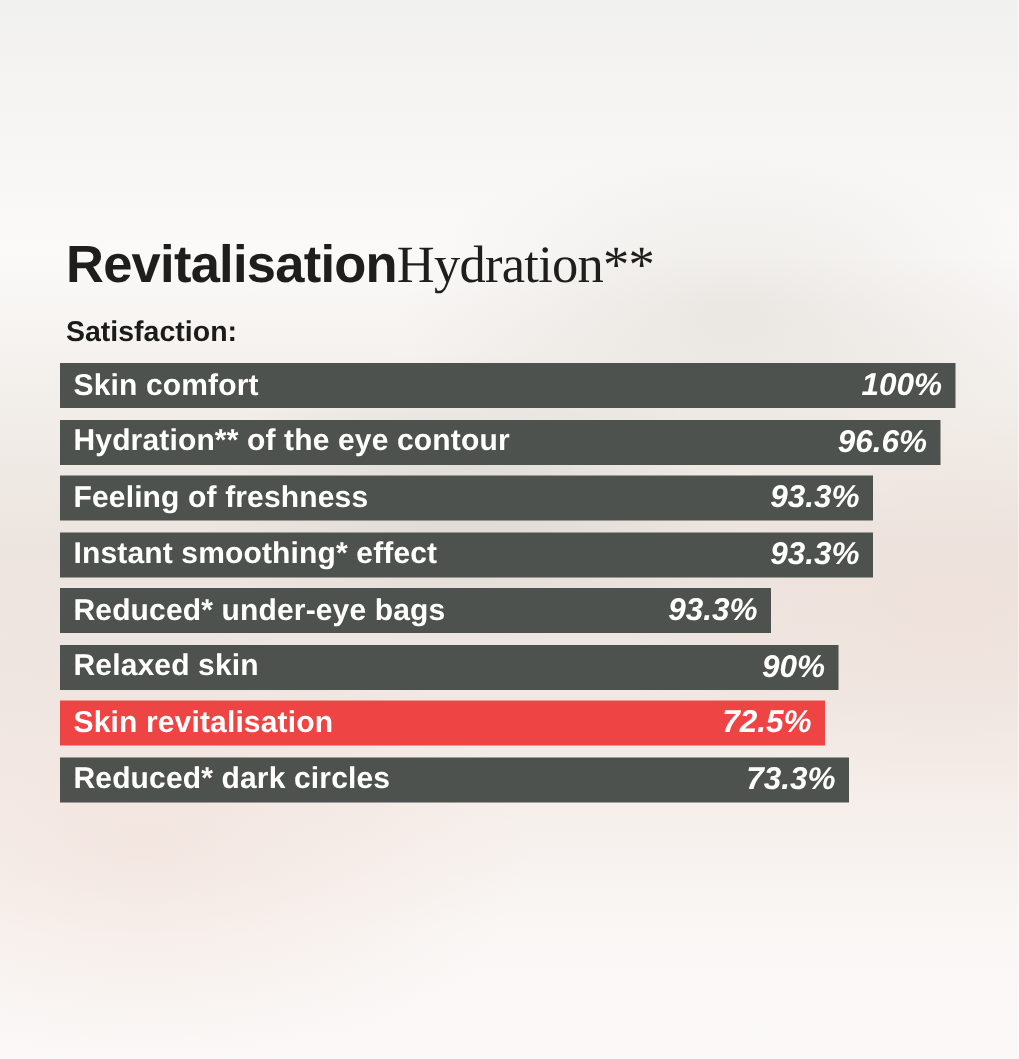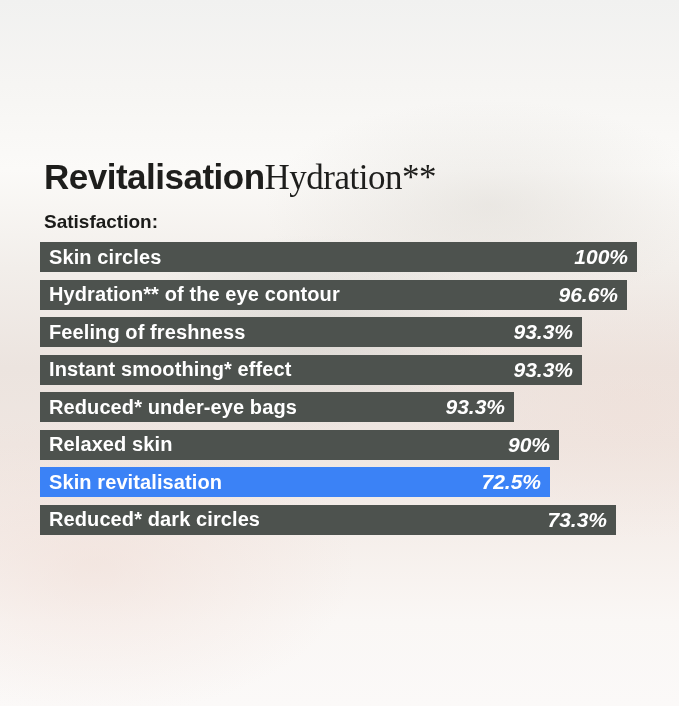--- a/index.html
+++ b/index.html
@@ -84,21 +84,21 @@
 <body>
 
 <div class="title">
   <span class="bold">Revitalisation</span><span class="light">Hydration**</span>
 </div>
 
 <div class="subtitle">Satisfaction:</div>
 
 <div class="bars">
     <div class="bar-row" style="width: 597px; background: rgb(77, 82, 78); color: rgb(255, 255, 255);">
-      <span class="bar-label">Skin circles</span>
+      <span class="bar-label">Skin comfort</span>
       <span class="bar-value">100%</span>
     </div>
     <div class="bar-row" style="width: 587px; background: rgb(77, 82, 78); color: rgb(255, 255, 255);">
       <span class="bar-label">Hydration** of the eye contour</span>
       <span class="bar-value">96.6%</span>
     </div>
     <div class="bar-row" style="width: 542px; background: rgb(77, 82, 78); color: rgb(255, 255, 255);">
       <span class="bar-label">Feeling of freshness</span>
       <span class="bar-value">93.3%</span>
     </div>
@@ -107,21 +107,21 @@
       <span class="bar-value">93.3%</span>
     </div>
     <div class="bar-row" style="width: 474px; background: rgb(77, 82, 78); color: rgb(255, 255, 255);">
       <span class="bar-label">Reduced* under-eye bags</span>
       <span class="bar-value">93.3%</span>
     </div>
     <div class="bar-row" style="width: 519px; background: rgb(77, 82, 78); color: rgb(255, 255, 255);">
       <span class="bar-label">Relaxed skin</span>
       <span class="bar-value">90%</span>
     </div>
-    <div class="bar-row" style="width: 510px; background: #3b82f6; color: rgb(255, 255, 255); text-align: center;">
+    <div class="bar-row" style="width: 510px; background: #ef4444; color: rgb(255, 255, 255); text-align: center;">
       <span class="bar-label">Skin revitalisation</span>
       <span class="bar-value">72.5%</span>
     </div>
-    <div class="bar-row" style="width: 576px; background: rgb(77, 82, 78); color: rgb(255, 255, 255);">
+    <div class="bar-row" style="width: 526px; background: rgb(77, 82, 78); color: rgb(255, 255, 255);">
       <span class="bar-label">Reduced* dark circles</span>
       <span class="bar-value">73.3%</span>
     </div>
   </div>
 
 </body></html>

